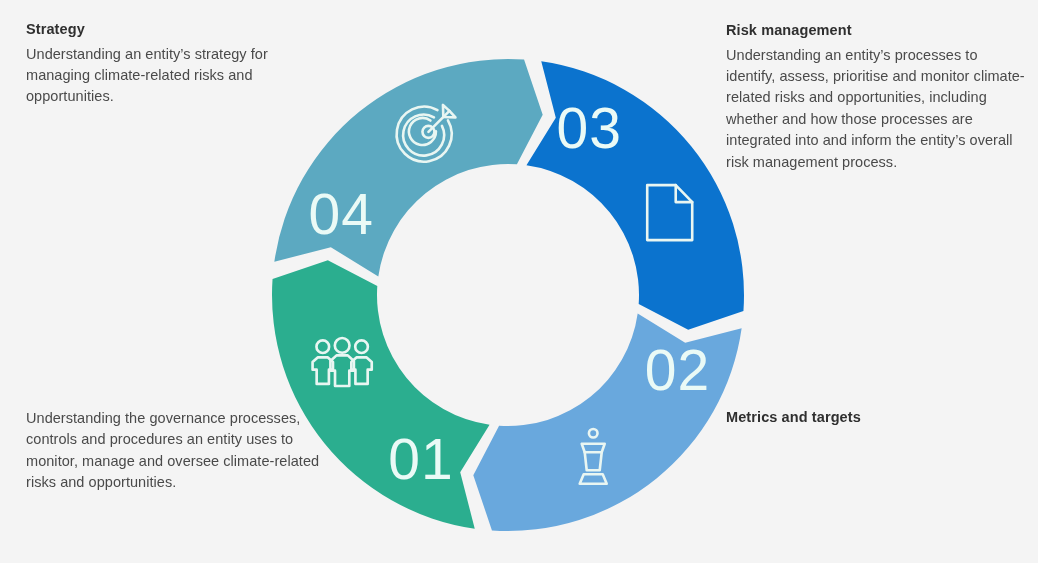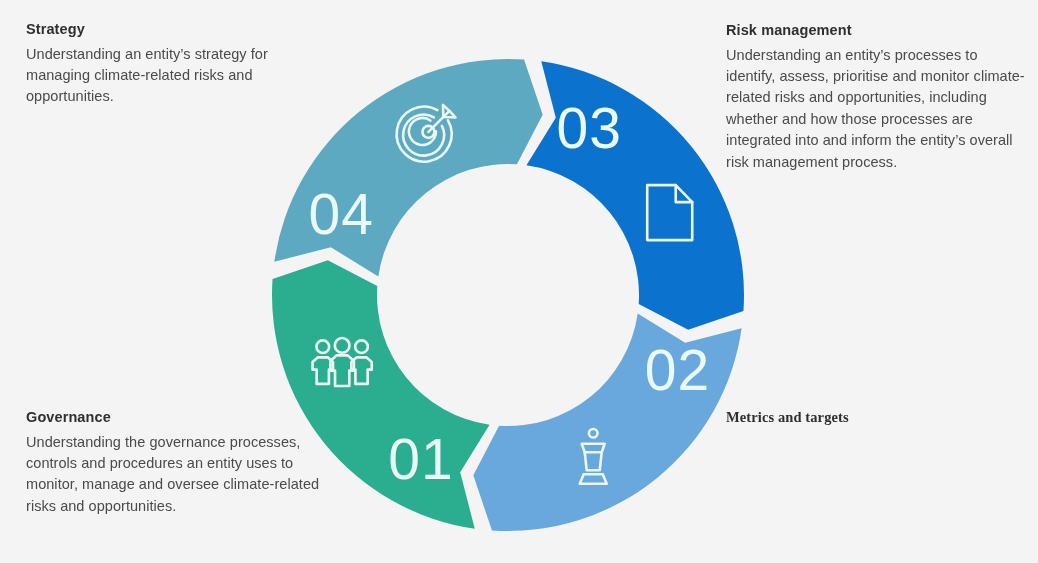--- a/index.html
+++ b/index.html
@@ -39,21 +39,21 @@
     font-weight: normal;
     color: #4a4a4a;
     margin: 0;
     line-height: 1.48;
     letter-spacing: 0.05px;
   }
 
   #block-strategy  { left: 26px;  top: 20px;  width: 290px; }
   #block-risk      { left: 726px; top: 21px;  width: 300px; }
   #block-gov       { left: 26px;  top: 408px; width: 300px; }
-  #block-metrics   { left: 726px; top: 408px; width: 300px; font-family: Liberation Serif, serif; }
+  #block-metrics   { left: 726px; top: 408px; width: 300px; }
 
   
   #donut {
     position: absolute;
     left: 258px;
     top: 45px;
     width: 500px;
     height: 500px;
   }
   #donut svg { display: block; }
@@ -82,21 +82,20 @@
     <p class="title">Strategy</p>
     <p class="body">Understanding an entity’s strategy for managing climate-related risks and opportunities.</p>
   </div>
 
   <div class="block" id="block-risk">
     <p class="title">Risk management</p>
     <p class="body">Understanding an entity’s processes to identify, assess, prioritise and monitor climate-related risks and opportunities, including whether and how those processes are integrated into and inform the entity’s overall risk management process.</p>
   </div>
 
   <div class="block" id="block-gov">
-    <p class="title">Governance</p>
     <p class="body">Understanding the governance processes, controls and procedures an entity uses to monitor, manage and oversee climate-related risks and opportunities.</p>
   </div>
 
   <div class="block" id="block-metrics">
     <p class="title">Metrics and targets</p>
   </div>
 
   <div id="donut">
     <svg width="500" height="500" viewBox="0 0 500 500">
       <g id="segments">

